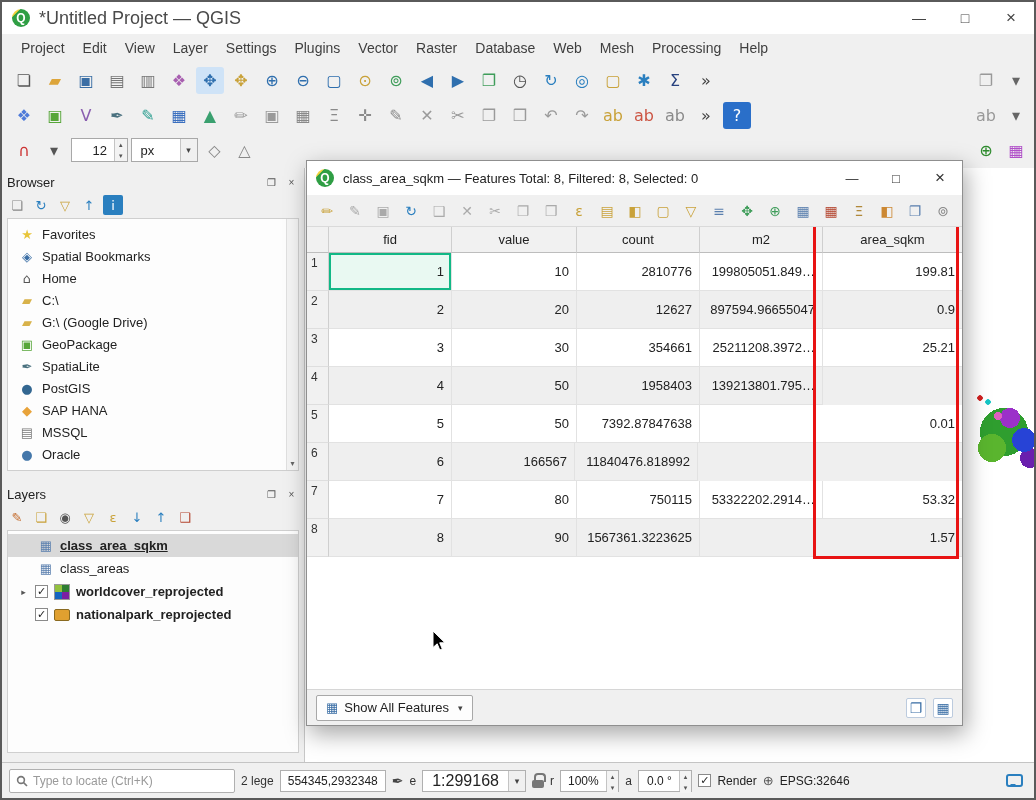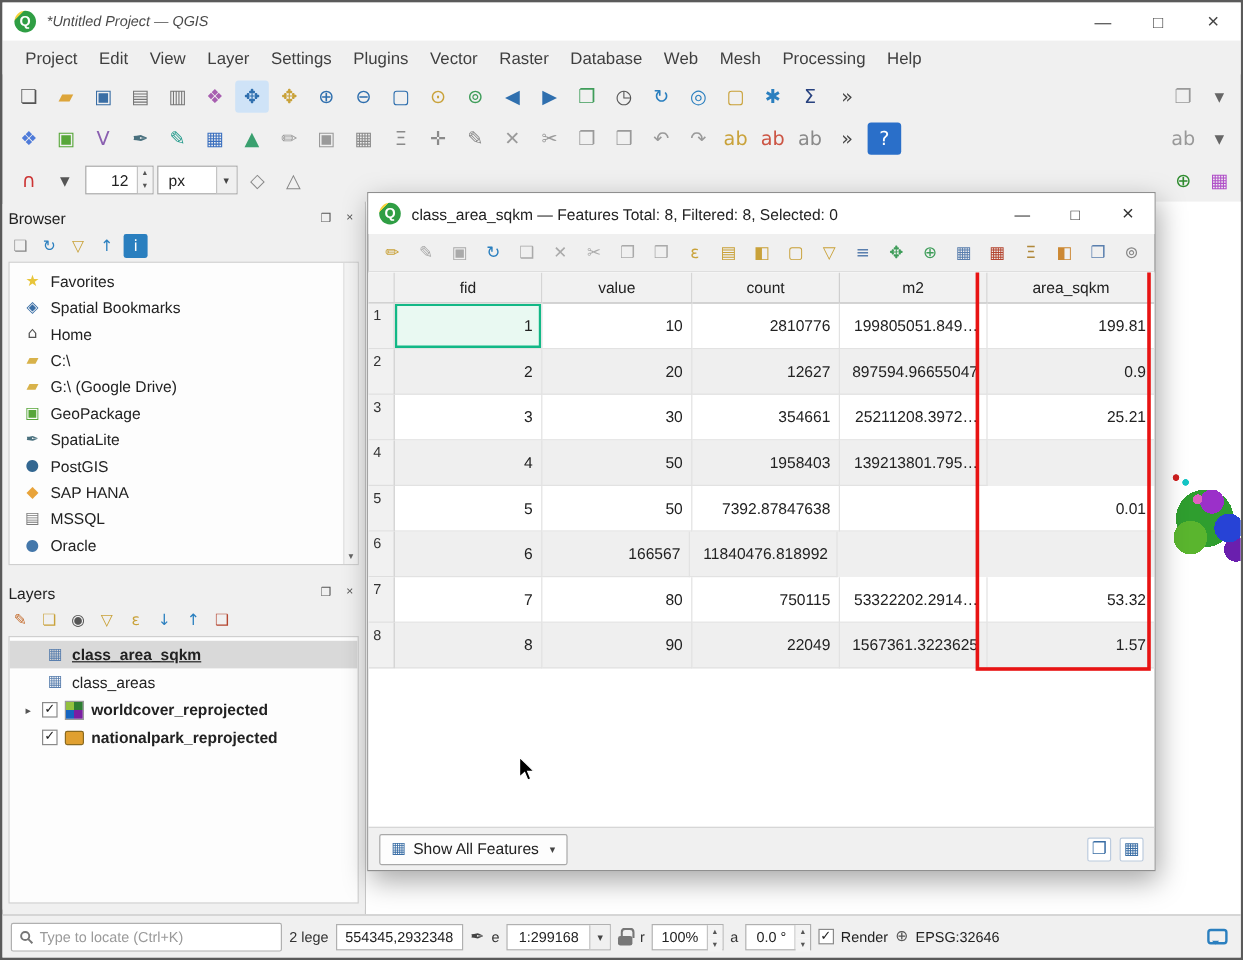--- a/index.html
+++ b/index.html
@@ -7,21 +7,21 @@
   body { position:relative; font-family:"Liberation Sans",sans-serif; font-size:13px;
          color:#222; background:#f0f0f0; border:2px solid #5a5a5a; overflow:hidden; }
 
   
   .titlebar { position:absolute; top:0; left:0; width:100%; height:32px; background:#fff;
               display:flex; align-items:center; }
   .qlogo { width:18px; height:18px; border-radius:50%; flex:0 0 auto;
            background:linear-gradient(135deg,#f3d23c 22%,#2f9e44 23%);
            color:#fff; font-weight:bold; font-size:12px; display:flex; align-items:center; justify-content:center; }
   .titlebar .qlogo { margin:0 9px 0 10px; }
-  .title-text { font-size:12px; color:#4a4a4a;font-style:italic; }
+  .title-text { font-size:18px; color:#4a4a4a; }
   .win-controls { margin-left:auto; display:flex; height:100%; }
   .win-btn { width:46px; display:flex; align-items:center; justify-content:center; font-size:14px; color:#444; }
 
   
   .menubar { position:absolute; top:32px; left:0; width:100%; height:28px; background:#f0f0f0;
              display:flex; align-items:center; padding-left:10px; }
   .menu-item { padding:3px 9px; font-size:14px; color:#3f3f3f; }
 
   
   .tbrow { position:absolute; left:0; width:100%; display:flex; align-items:center; padding-left:8px; gap:3px; }
@@ -128,21 +128,21 @@
   
   .statusbar { position:absolute; left:0; bottom:0; width:100%; height:36px; background:#f0f0f0;
                border-top:1px solid #c4c4c4; display:flex; align-items:center; padding:0 7px; gap:6px; font-size:12px; }
   .locator { display:flex; align-items:center; width:226px; height:24px; background:#fff; border:1px solid #b0b0b0;
              border-radius:2px; padding:0 6px; gap:5px; flex:0 0 auto; }
   .locator input { border:none; outline:none; flex:1; font-size:12px; font-family:inherit; color:#333; min-width:0; }
   .locator input::placeholder { color:#9a9a9a; }
   .sb-box { height:22px; background:#fff; border:1px solid #b0b0b0; display:flex; align-items:center;
             padding:0 7px; font-size:12px; flex:0 0 auto; }
   .sb-combo { display:inline-flex; align-items:stretch; height:22px; border:1px solid #b0b0b0; background:#fff; }
-  .sb-combo .combo-val { font-size:12px; min-width:58px; }
+  .sb-combo .combo-val { font-size:16px; min-width:58px; }
   .sb-spin { display:inline-flex; height:22px; border:1px solid #b0b0b0; background:#fff; align-items:stretch; }
   .sb-spin .spin-val { font-size:12px; min-width:40px; }
   .sb-trunc { color:#333; }
   .lock { width:12px; height:15px; position:relative; flex:0 0 auto; }
   .lock::before { content:""; position:absolute; top:0; left:2px; width:8px; height:7px;
                   border:2px solid #777; border-bottom:none; border-radius:4px 4px 0 0; }
   .lock::after { content:""; position:absolute; bottom:0; left:0; width:12px; height:8px; background:#777; border-radius:2px; }
   .bubble { width:17px; height:13px; border:2px solid #2a7fbf; border-radius:3px; position:relative;
             margin-left:auto; margin-right:4px; flex:0 0 auto; }
   .bubble::after { content:""; position:absolute; left:2px; bottom:-5px; border:3px solid transparent; border-top-color:#2a7fbf; }
@@ -509,21 +509,20 @@
           <span class="cell c-value">80</span>
           <span class="cell c-count">750115</span>
           <span class="cell c-m2">53322202.2914…</span>
           <span class="cell c-area">53.32</span>
         </div>
 
         <div class="arow">
           <span class="rn">8</span>
           <span class="cell c-fid">8</span>
           <span class="cell c-value">90</span>
-          <span class="cell c-count">22049</span>
           <span class="cell c-m2">1567361.3223625</span>
           <span class="cell c-area">1.57</span>
         </div>
       </div>
     <div class="red-box"></div>
   </div>
 
   <div class="dlg-footer">
     <span class="saf-btn">
       <span class="saf-ico">▦</span>

